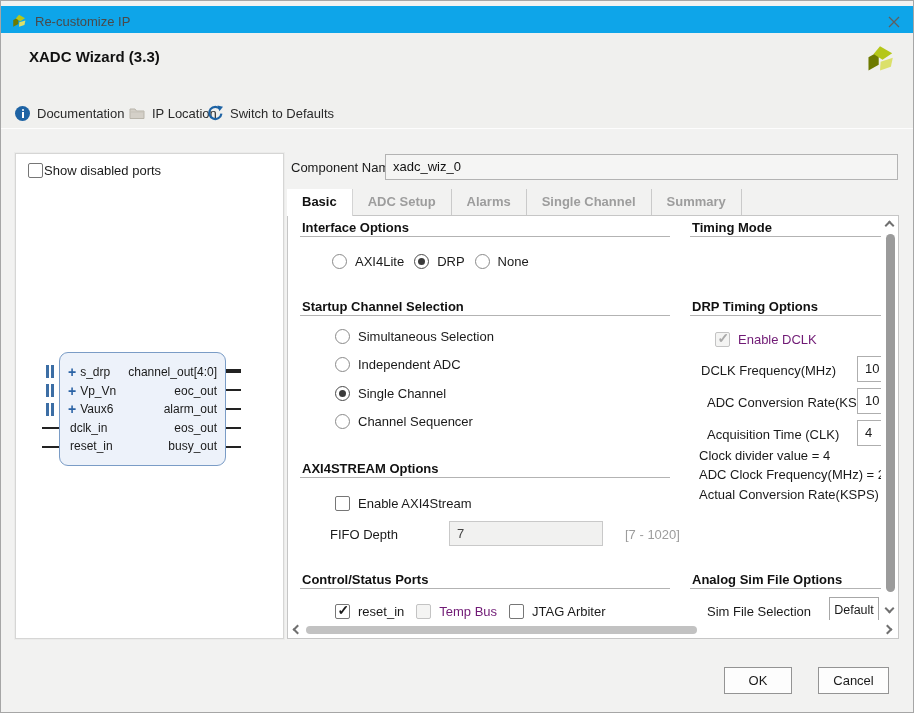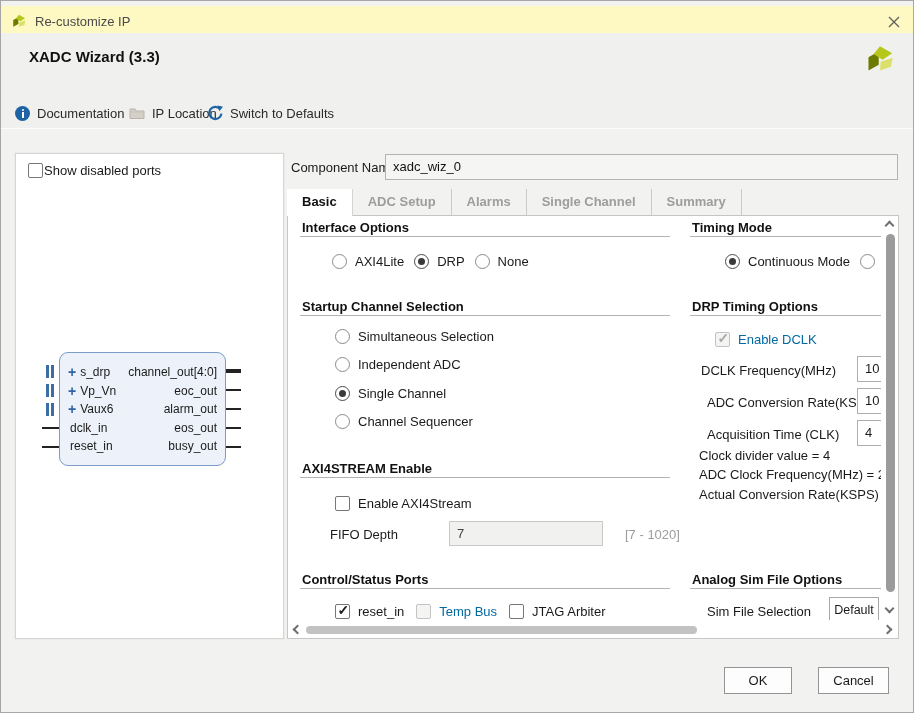--- a/index.html
+++ b/index.html
@@ -2,21 +2,21 @@
 <html><head>
 <meta charset="utf-8">
 <style>
   * { margin:0; padding:0; box-sizing:border-box; }
   html,body { width:914px; height:713px; }
   body { font-family:"Liberation Sans", sans-serif; font-size:13px; color:#1a1a1a; background:#f2f2f1; }
   .abs { position:absolute; }
   #dialog { position:relative; width:914px; height:713px; background:#f2f2f1; border:1px solid #a6a6a6; overflow:hidden; }
 
   
-  #titlebar { left:0; top:5px; width:100%; height:32px; background:#fef9c3; border-bottom:1px solid #e7e7e7; }
+  #titlebar { left:0; top:5px; width:100%; height:32px; background:#0ea5e9; border-bottom:1px solid #e7e7e7; }
   #titlebar .title { left:34px; top:8px; color:#4a4a4a; }
   #close-btn { left:881px; top:5px; width:24px; height:22px; cursor:pointer; }
 
   
   #header { left:0; top:32px; width:100%; height:96px; background:#f0f0ee; border-bottom:1px solid #fdfdfd; }
   #wizard-title { left:28px; top:15px; font-size:15px; font-weight:bold; color:#111; }
   .toolbar-item { top:70px; height:20px; display:flex; align-items:center; gap:7px; cursor:pointer; color:#2a2a2a; }
   #tb-doc { left:14px; } #tb-ip { left:128px; } #tb-def { left:206px; }
   .info-icon { width:15px; height:15px; border-radius:50%; background:#1e63a4; position:relative; }
   .info-icon::before { content:""; position:absolute; left:6.5px; top:3px; width:2px; height:2px; background:#fff; border-radius:50%; }
@@ -50,21 +50,21 @@
 
   
   #tabpanel { left:286px; top:214px; width:612px; height:424px; background:#fff; border:1px solid #c6c6c6; }
   .sec-title { font-weight:bold; color:#111; white-space:nowrap; }
   .sec-rule { height:1px; background:#b3b3b3; }
   .row { display:flex; align-items:center;text-align:center; }
   .radio { width:15px; height:15px; border-radius:50%; border:1px solid #8a8a8a; background:#fff; position:relative; flex:0 0 auto; }
   .radio.sel { border-color:#4a4a4a; }
   .radio.sel::after { content:""; position:absolute; left:3px; top:3px; width:7px; height:7px; border-radius:50%; background:#3a3a3a; }
   .rlabel { margin-left:8px; white-space:nowrap; }
-  .dis-text { color:#0369a1; }
+  .dis-text { color:#701a75; }
   .field-input { background:#fff; border:1px solid #aeaeae; line-height:24px; padding-left:7px; white-space:nowrap; }
   .field-input.dis { background:#f1f1f0; border-color:#c9c9c9; color:#444; }
   .hint { color:#9c9c9c; white-space:nowrap; }
   #col-right { left:402px; top:0; width:191px; height:404px; overflow:hidden; }
   .info-line { white-space:nowrap; }
 
   
   .chev { width:7px; height:7px; border-left:2px solid #707070; border-top:2px solid #707070; }
   .chev.up { transform:rotate(45deg); } .chev.down { transform:rotate(225deg); }
   .chev.left { transform:rotate(-45deg); } .chev.right { transform:rotate(135deg); }
@@ -228,21 +228,21 @@
     </div>
     <div class="abs row" style="left:47px;top:168px;height:18px">
       <span class="radio sel"></span>
         <span class="rlabel">Single Channel</span>
     </div>
     <div class="abs row" style="left:47px;top:196px;height:18px">
       <span class="radio"></span>
         <span class="rlabel">Channel Sequencer</span>
     </div>
 
-    <div class="abs sec-title" style="left:14px;top:245px">AXI4STREAM Enable</div>
+    <div class="abs sec-title" style="left:14px;top:245px">AXI4STREAM Options</div>
     <div class="abs sec-rule" style="left:12px;top:261px;width:370px"></div>
     <div class="abs row" style="left:47px;top:278px;height:18px">
       <span class="cb"></span>
         <span class="rlabel">Enable AXI4Stream</span>
     </div>
     <span class="abs" style="left:42px;top:311px">FIFO Depth</span>
     <div class="abs field-input dis" style="left:161px;top:305px;width:154px;height:25px">7</div>
     <span class="abs hint" style="left:337px;top:311px">[7 - 1020]</span>
 
     <div class="abs sec-title" style="left:14px;top:356px">Control/Status Ports</div>
@@ -252,25 +252,20 @@
         <span class="rlabel" style="margin-left:-4px">reset_in</span>
       <span class="cb dis"></span>
         <span class="rlabel dis-text" style="margin-left:-4px">Temp Bus</span>
       <span class="cb"></span>
         <span class="rlabel" style="margin-left:-4px">JTAG Arbiter</span>
     </div>
 
     <div id="col-right" class="abs">
       <div class="abs sec-title" style="left:2px;top:4px">Timing Mode</div>
       <div class="abs sec-rule" style="left:0;top:20px;width:191px"></div>
-      <div class="abs row" style="left:35px;top:36px;height:18px">
-        <span class="radio sel"></span>
-          <span class="rlabel">Continuous Mode</span>
-        <span class="radio" style="margin-left:10px"></span>
-      </div>
 
       <div class="abs sec-title" style="left:2px;top:83px">DRP Timing Options</div>
       <div class="abs sec-rule" style="left:0;top:99px;width:191px"></div>
       <div class="abs row" style="left:25px;top:114px;height:18px">
         <span class="cb dis checked"></span>
           <span class="rlabel dis-text">Enable DCLK</span>
       </div>
       <span class="abs" style="left:11px;top:147px;white-space:nowrap">DCLK Frequency(MHz)</span>
       <div class="abs field-input" style="left:167px;top:140px;width:50px;height:26px">10</div>
       <span class="abs" style="left:17px;top:179px;white-space:nowrap">ADC Conversion Rate(KSPS)</span>

